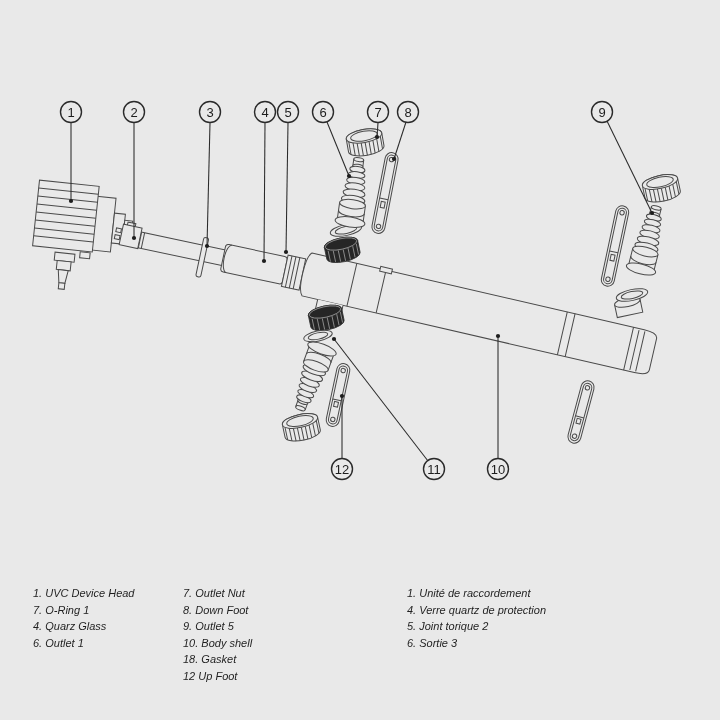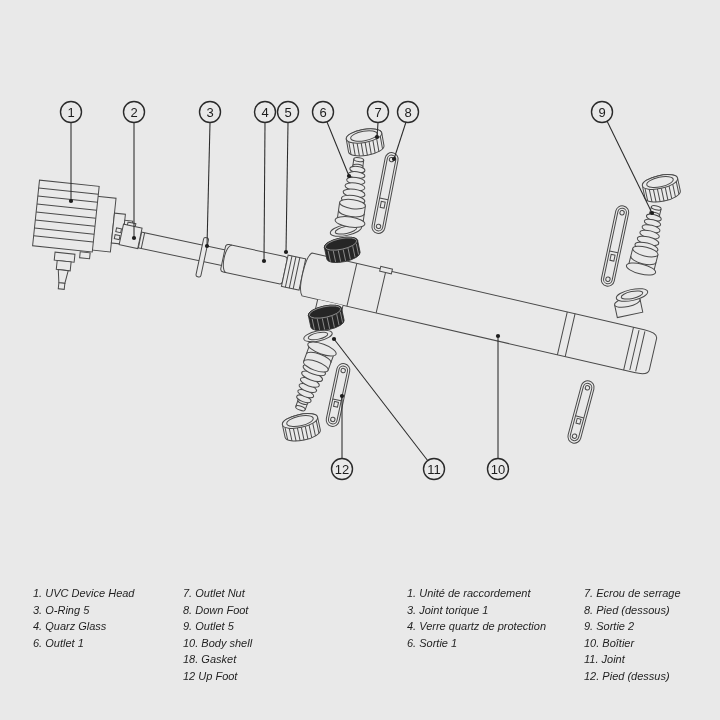--- a/index.html
+++ b/index.html
@@ -257,44 +257,36 @@
       <line class="leader" x1="342" y1="458" x2="342" y2="396"></line>
         <circle class="dot" cx="342" cy="396" r="2.1"></circle>
       <circle class="callout-circle" cx="342" cy="469" r="10.5"></circle>
       <text class="callout-num" x="342" y="473.5">12</text>
     </g>
   </svg>
 
   <div class="legend" style="left:33px;top:585px">
     <div class="col" style="width:150px">
       <div class="row">1. UVC Device Head</div>
-      <div class="row">3. O-Ring 5</div>
+      <div class="row">7. O-Ring 1</div>
       <div class="row">4. Quarz Glass</div>
       <div class="row">6. Outlet 1</div>
     </div>
     <div class="col">
       <div class="row">7. Outlet Nut</div>
       <div class="row">8. Down Foot</div>
       <div class="row">9. Outlet 5</div>
       <div class="row">10. Body shell</div>
       <div class="row">18. Gasket</div>
       <div class="row">12 Up Foot</div>
     </div>
   </div>
 
   <div class="legend" style="left:407px;top:585px">
     <div class="col" style="width:177px">
       <div class="row">1. Unité de raccordement</div>
-      <div class="row">3. Joint torique 1</div>
       <div class="row">4. Verre quartz de protection</div>
-      <div class="row">6. Sortie 1</div>
-    </div>
-    <div class="col">
-      <div class="row">7. Ecrou de serrage</div>
-      <div class="row">8. Pied (dessous)</div>
-      <div class="row">9. Sortie 2</div>
-      <div class="row">10. Boîtier</div>
-      <div class="row">11. Joint</div>
-      <div class="row">12. Pied (dessus)</div>
+      <div class="row">5. Joint torique 2</div>
+      <div class="row">6. Sortie 3</div>
     </div>
   </div>
 
 </div>
 
 </body></html>

